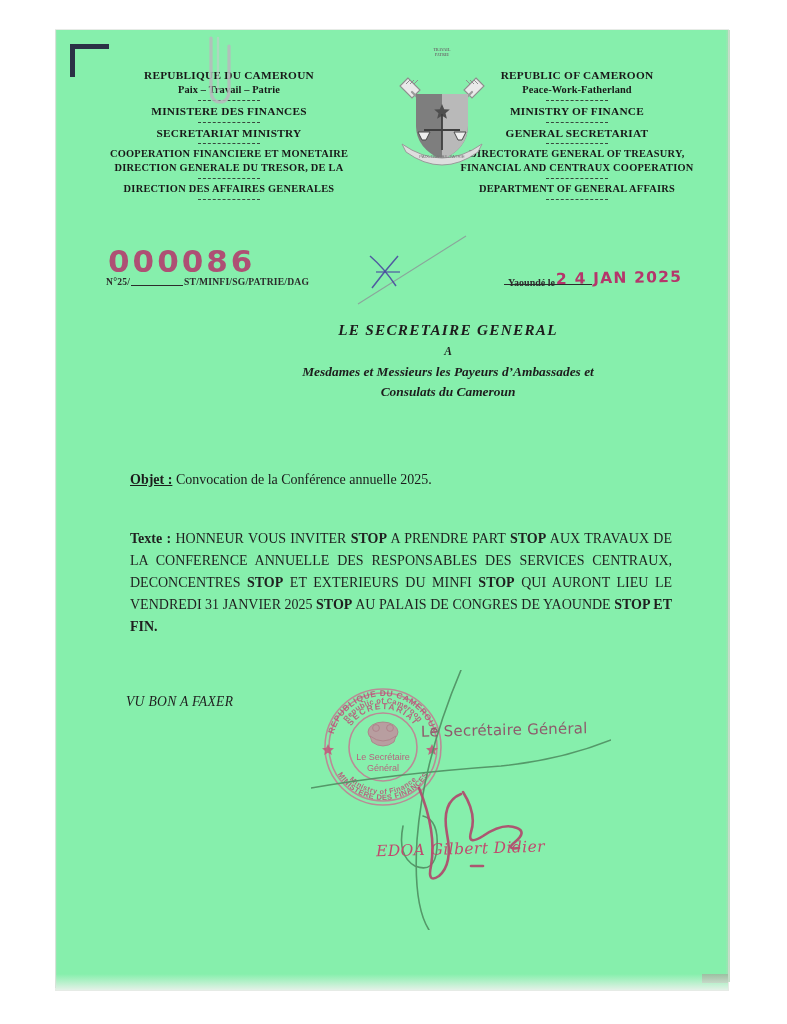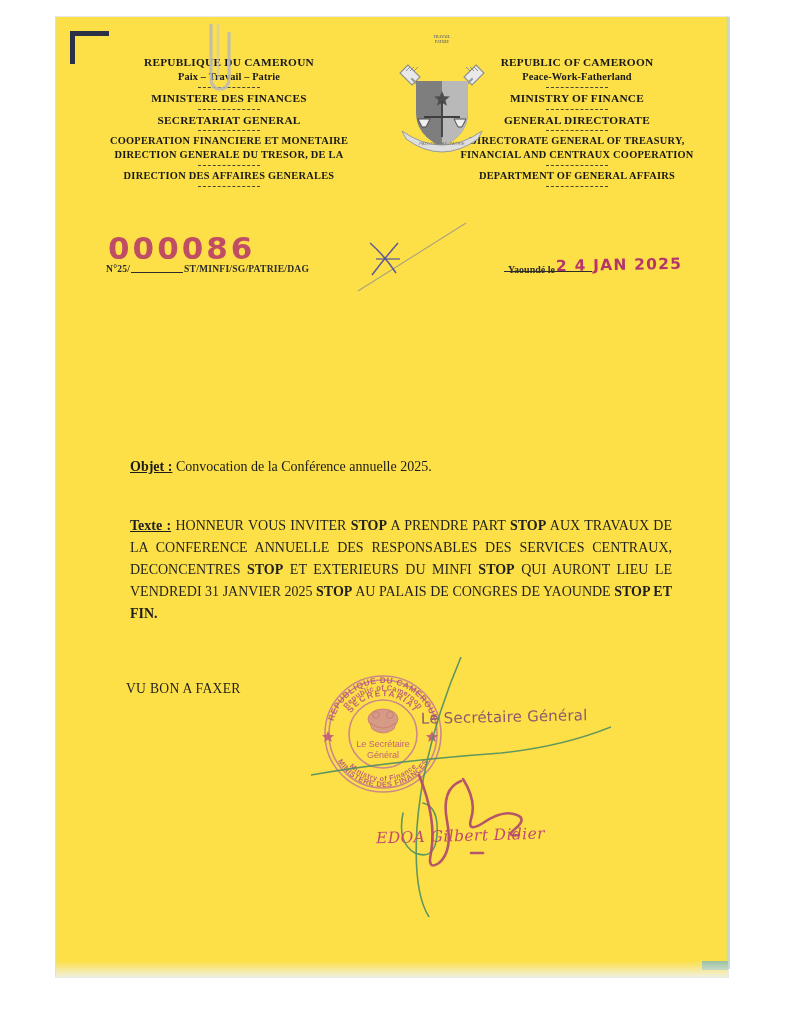--- a/index.html
+++ b/index.html
@@ -7,23 +7,23 @@
     width:787px;height:1024px;
     background:#ffffff;
     font-family:"Liberation Serif", serif;
     overflow:hidden;
     position:relative;
   }
 
   
   #scan-page{
     position:absolute;
-    left:56px; top:17px;
+    left:56px; top:30px;
     width:672px; height:960px;
-    background:#fde047;
+    background:#86efac;
     box-shadow:0 0 0 1px rgba(200,210,200,.45);
   }
   
   #edge-right{
     position:absolute; right:-2px; top:0; width:4px; height:952px;
     background:linear-gradient(to right,rgba(198,222,200,.15),rgba(175,211,180,.85));
   }
   #edge-bottom-mark{
     position:absolute; right:0px; bottom:7px; width:26px; height:9px;
     background:#9cbfa1;
@@ -130,26 +130,26 @@
     font-size:14px; color:#1b1b1b;
   }
   #objet-label{ font-weight:bold; text-decoration:underline; }
   #objet-text{ font-weight:normal; }
 
   #texte-block{
     position:absolute; left:74px; top:498px; width:542px;
     font-size:14px; color:#1f1f1f;
     text-align:justify; line-height:1.58;
   }
-  #texte-label{ font-weight:bold; text-decoration:underline; }
+  #texte-label{ font-weight:bold; }
   .stop{ font-weight:bold; }
 
   #vu-bon{
     position:absolute; left:70px; top:664px;
-    font-size:13.6px; color:#1f1f1f; letter-spacing:.3px;
+    font-size:13.6px; color:#1f1f1f; letter-spacing:.3px;font-style:italic;
   }
 
   
   #sig-title{
     position:absolute; left:365px; top:691px;
     font-family:"DejaVu Sans", sans-serif;
     font-size:15px; color:#8e5a6c;
     letter-spacing:.2px;
     transform:rotate(-1.2deg);
   }
@@ -184,36 +184,36 @@
   <div id="bottom-fade"></div>
 
   <div id="letterhead">
 
     <div class="head-col left">
       <div class="hl">REPUBLIQUE DU CAMEROUN</div>
       <div class="hl sub">Paix – Travail – Patrie</div>
       <div class="rule"></div>
       <div class="hl">MINISTERE  DES FINANCES</div>
       <div class="rule"></div>
-      <div class="hl">SECRETARIAT GENERAL</div>
+      <div class="hl">SECRETARIAT MINISTRY</div>
       <div class="rule"></div>
       <div class="hl wide">COOPERATION FINANCIERE ET MONETAIRE</div>
       <div class="hl wide">DIRECTION GENERALE DU TRESOR, DE LA</div>
       <div class="rule"></div>
       <div class="hl wide">DIRECTION DES AFFAIRES GENERALES</div>
       <div class="rule"></div>
     </div>
 
     <div class="head-col right">
       <div class="hl">REPUBLIC OF CAMEROON</div>
       <div class="hl sub">Peace-Work-Fatherland</div>
       <div class="rule"></div>
       <div class="hl">MINISTRY OF  FINANCE</div>
       <div class="rule"></div>
-      <div class="hl">GENERAL DIRECTORATE</div>
+      <div class="hl">GENERAL SECRETARIAT</div>
       <div class="rule"></div>
       <div class="hl wide">DIRECTORATE GENERAL OF TREASURY,</div>
       <div class="hl wide">FINANCIAL AND CENTRAUX COOPERATION</div>
       <div class="rule"></div>
       <div class="hl wide">DEPARTMENT OF GENERAL AFFAIRS</div>
       <div class="rule"></div>
     </div>
   </div>
 
   <div id="arms">
@@ -272,20 +272,26 @@
   </div>
   <div id="date-underline"></div>
 
   <svg id="pen-slash">
     <path d="M2 70 L110 2" stroke="#8c8c95" stroke-width="1.1" fill="none" opacity=".75"></path>
     <path d="M14 22 Q28 34 40 52" stroke="#4a4aa0" stroke-width="1.5" fill="none" opacity=".9"></path>
     <path d="M42 22 Q28 38 16 54" stroke="#4a4aa0" stroke-width="1.5" fill="none" opacity=".9"></path>
     <path d="M20 38 L44 38" stroke="#4a4aa0" stroke-width="1.3" fill="none" opacity=".85"></path>
   </svg>
 
+  <div id="addressee">
+    <div id="addr-title">LE SECRETAIRE GENERAL</div>
+    <div id="addr-a">A</div>
+    <div id="addr-l1">Mesdames et Messieurs les Payeurs d’Ambassades et</div>
+    <div id="addr-l2">Consulats du Cameroun</div>
+  </div>
 
   <div id="objet">
     <span id="objet-label">Objet :</span>
     <span id="objet-text">Convocation de la Conférence annuelle 2025.</span>
   </div>
 
   <div id="texte-block">
     <span id="texte-label">Texte :</span><span id="texte-segments"><span> HONNEUR VOUS INVITER </span><span class="stop">STOP</span><span> A PRENDRE PART </span><span class="stop">STOP</span><span> AUX TRAVAUX DE LA CONFERENCE ANNUELLE DES RESPONSABLES DES SERVICES CENTRAUX, DECONCENTRES </span><span class="stop">STOP</span><span> ET EXTERIEURS DU MINFI </span><span class="stop">STOP</span><span> QUI AURONT LIEU LE VENDREDI 31 JANVIER 2025 </span><span class="stop">STOP</span><span> AU PALAIS DE CONGRES DE YAOUNDE </span><span class="stop">STOP ET FIN.</span></span>
   </div>
 

